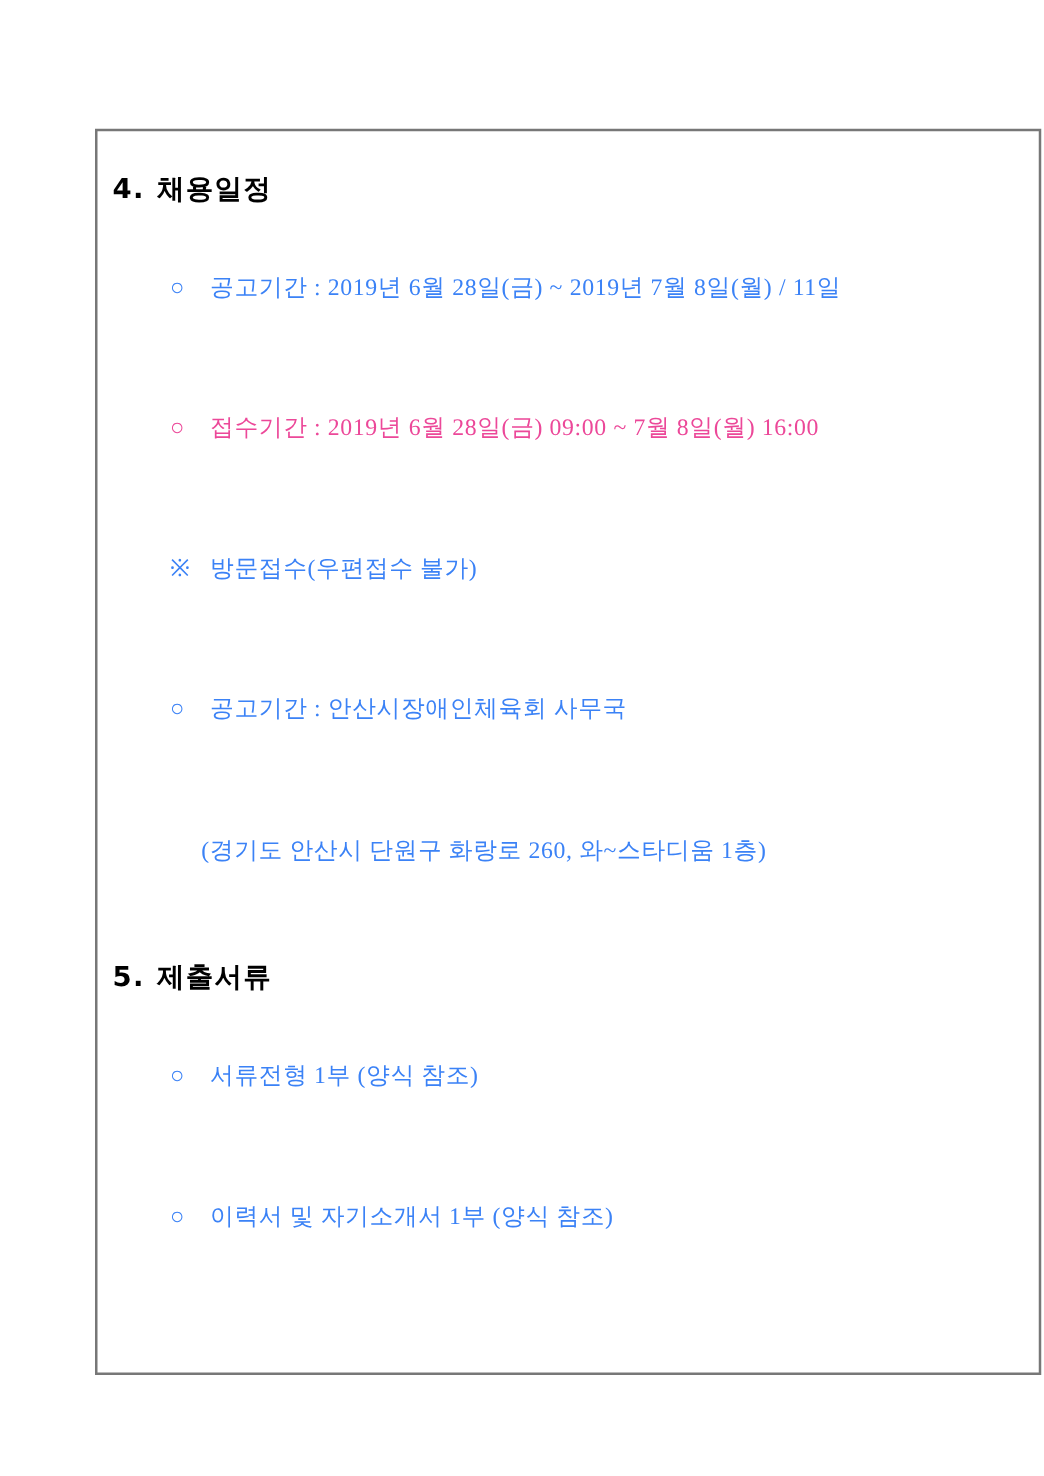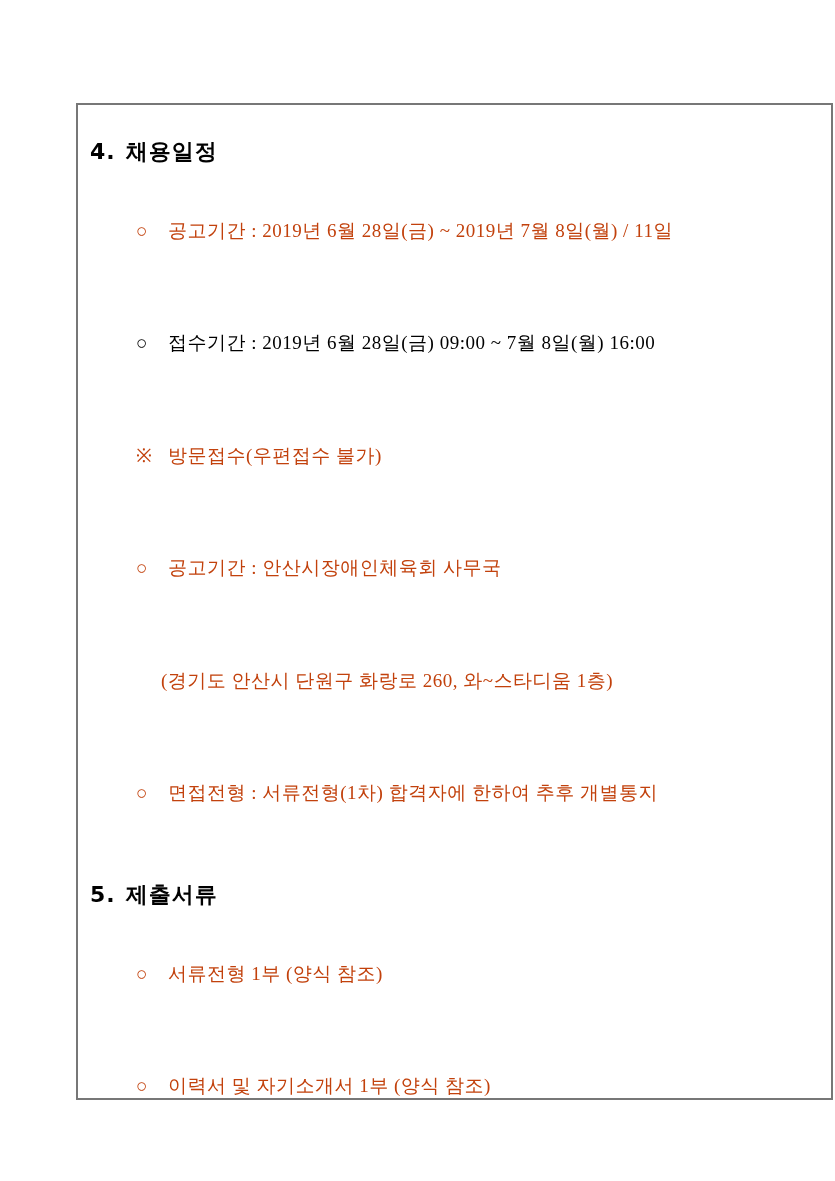--- a/index.html
+++ b/index.html
@@ -38,29 +38,29 @@
   }
   .section-number {
     display: inline-block;
     margin-right: 10px;
   }
   .item {
     margin: 0;
     padding-left: 25px;
     font-size: 19px;
     line-height: 37.5px;
-    color: #c2410c;
+    color: #3b82f6;
     letter-spacing: 0.5px;
     white-space: pre-wrap;
   }
   .item-marker {
     display: inline-block;
     width: 32px;
   }
-  .item.red { color: #000000; }
+  .item.red { color: #ec4899; }
   .item.continuation { padding-left: 50px; }
 </style>
 </head>
 <body>
 
 <div class="doc-box">
   <div id="doc-body">
   <section class="section">
     <h2 class="section-title">
       <span class="section-number">4.</span><span class="section-title-text">채용일정</span>
@@ -79,23 +79,20 @@
   </p>
 
   <p class="item">
     <span class="item-marker">○</span><span class="item-text">공고기간 : 안산시장애인체육회 사무국</span>
   </p>
 
   <p class="item continuation">
     <span class="item-text">(경기도 안산시 단원구 화랑로 260, 와~스타디움 1층)</span>
   </p>
 
-  <p class="item">
-    <span class="item-marker">○</span><span class="item-text">면접전형 : 서류전형(1차) 합격자에 한하여 추후 개별통지</span>
-  </p>
 </div>
   </section>
 
   <section class="section">
     <h2 class="section-title">
       <span class="section-number">5.</span><span class="section-title-text">제출서류</span>
     </h2>
     <div class="section-items">
   <p class="item">
     <span class="item-marker">○</span><span class="item-text">서류전형 1부 (양식 참조)</span>

